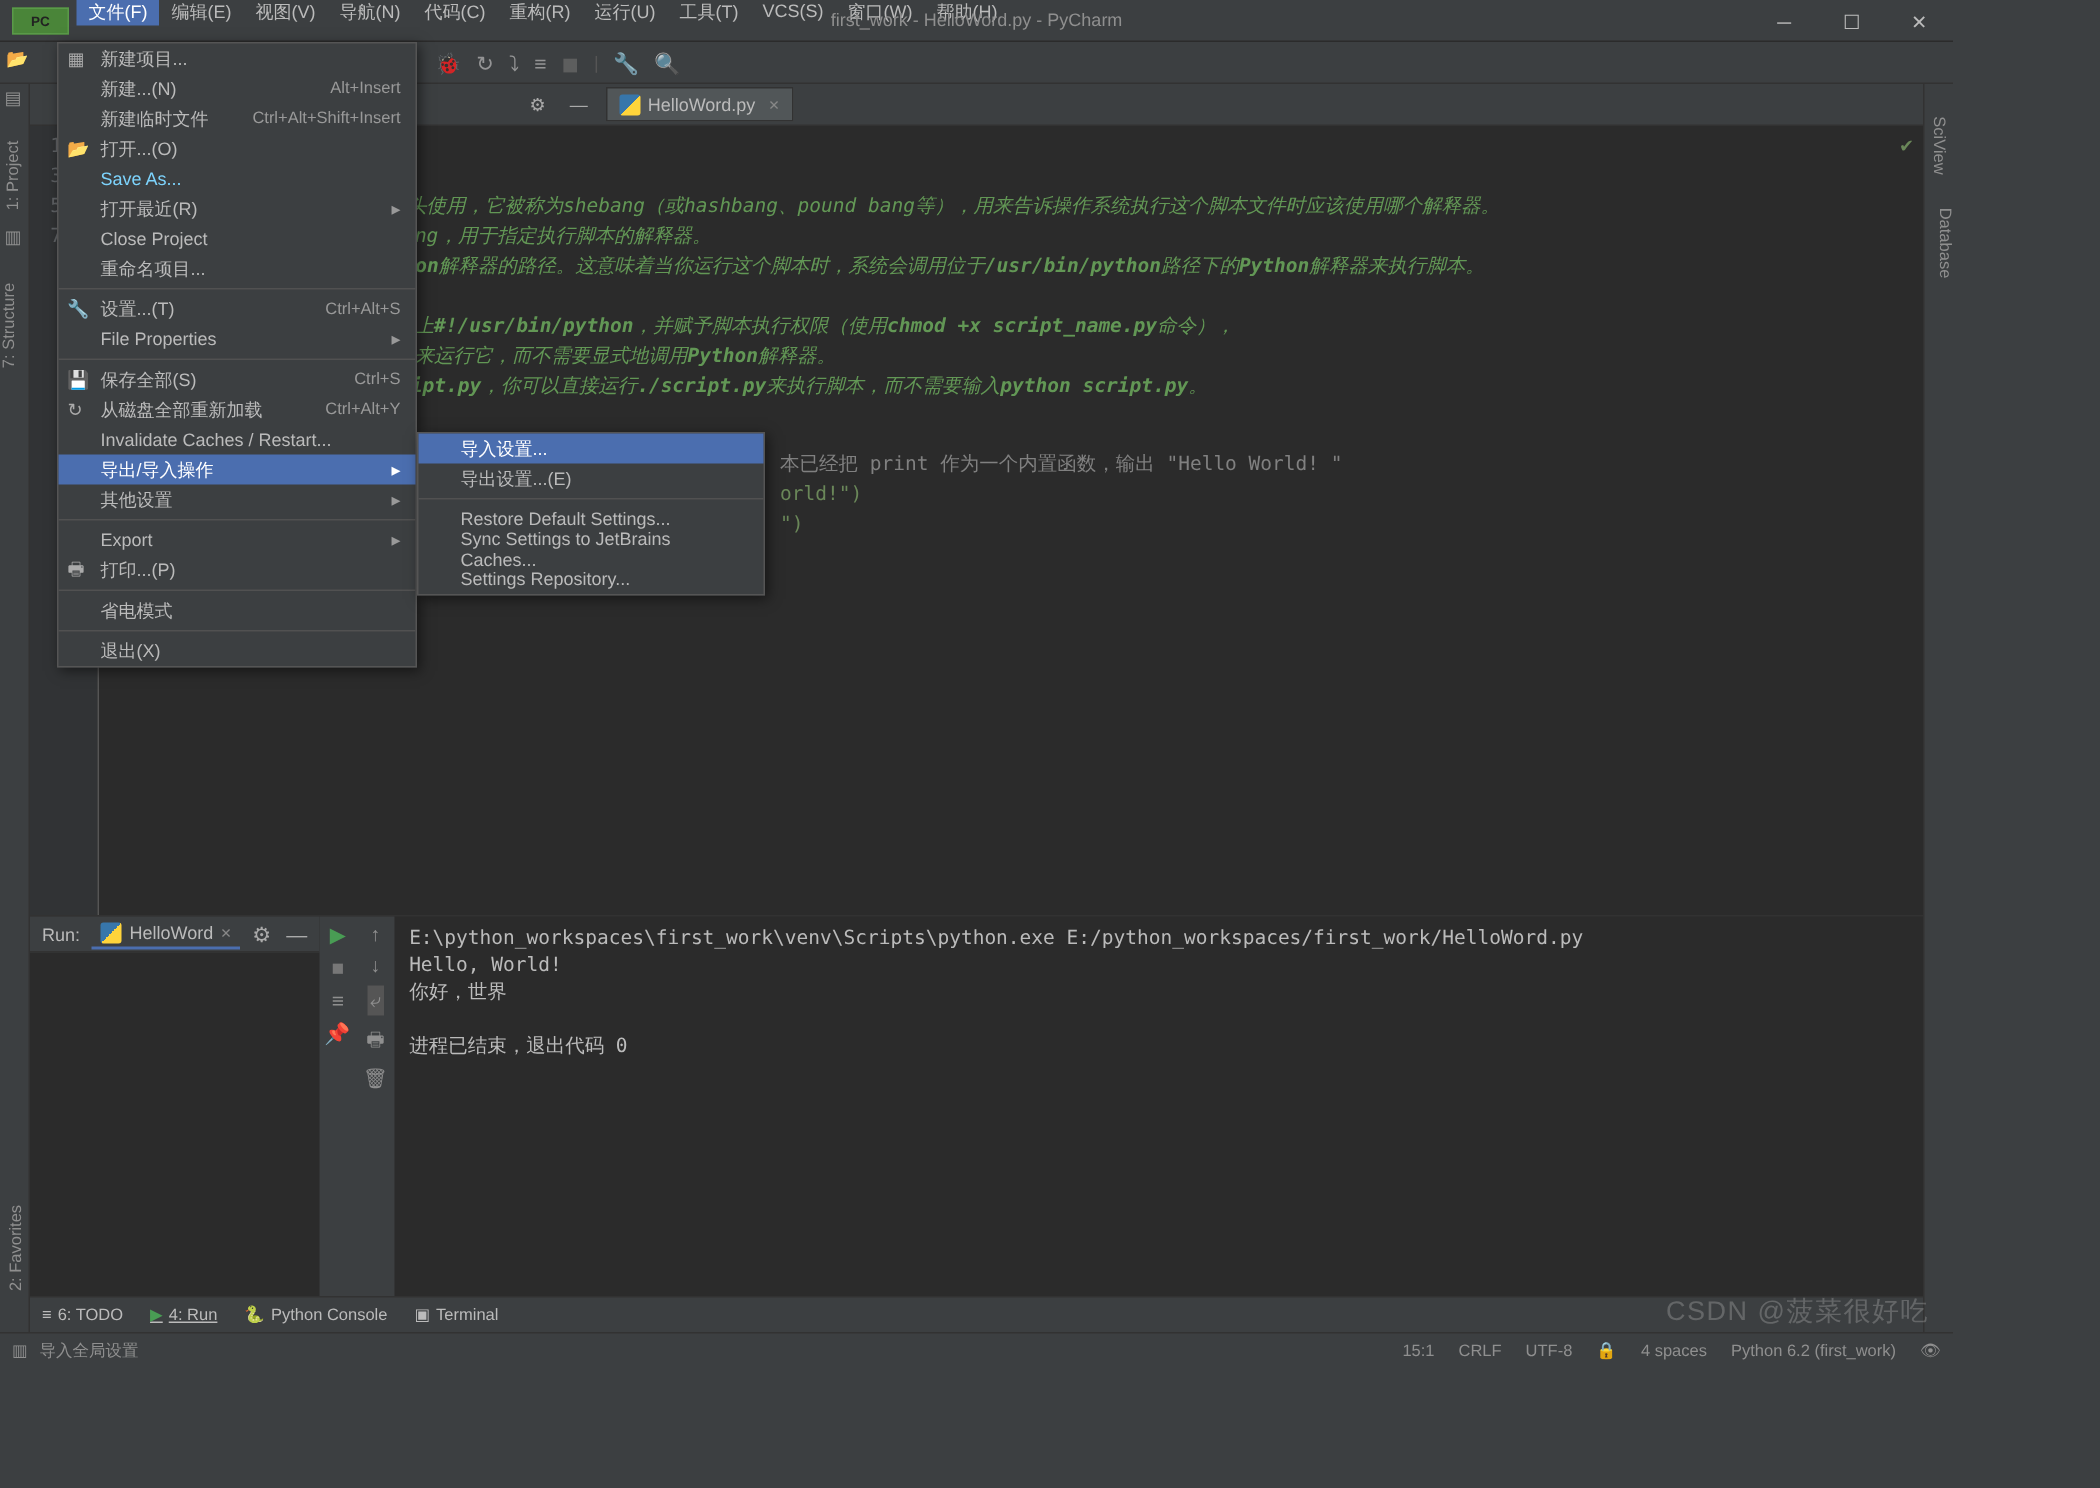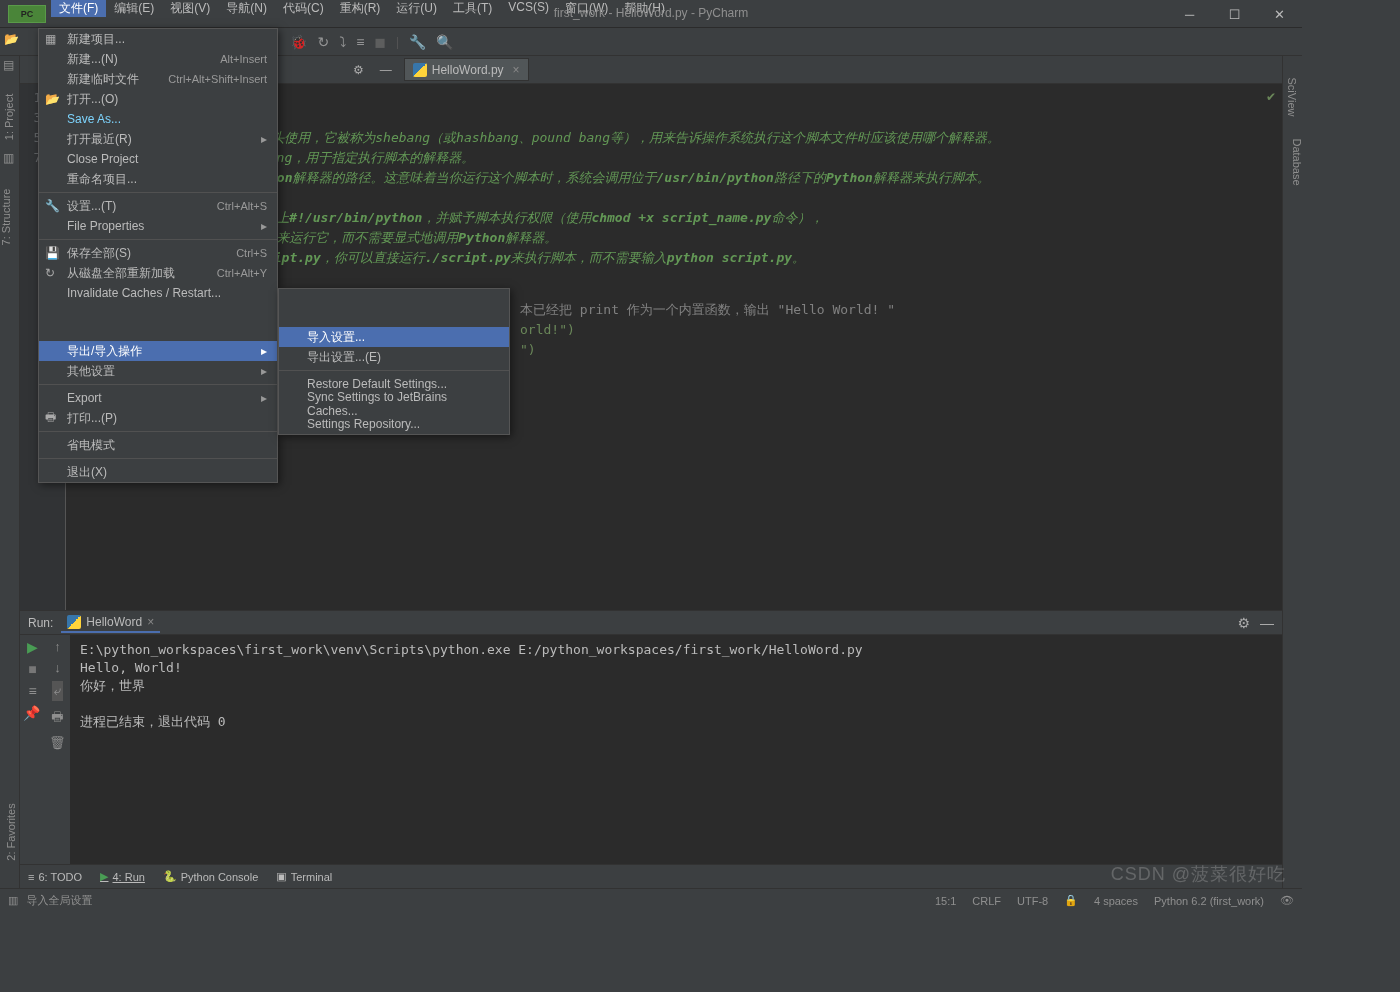--- a/index.html
+++ b/index.html
@@ -32,28 +32,28 @@
 .py-icon { width:14px; height:14px; display:inline-flex; align-items:center; justify-content:center; font-size:9px; background:linear-gradient(135deg,#3776ab 50%,#ffd43b 50%); border-radius:2px; color:#fff;}
 .editor { flex:1; background:#2b2b2b; display:flex; position:relative; overflow:hidden;}
 .gutter { width:45px; background:#313335; text-align:right; padding:4px 8px 4px 4px; color:#606366; font-family:Consolas,monospace; font-size:13px; line-height:20px;}
 .code { flex:1; padding:4px 10px; font-family:Consolas,"Microsoft YaHei",monospace; font-size:13px; line-height:20px; color:#a9b7c6; white-space:pre; border-left:1px solid #555;}
 .c-comment { color:#629755; font-style:italic;}
 .c-str { color:#6a8759;}
 .c-hl { color:#808080;}
 .check { position:absolute; right:6px; top:6px; color:#6a8759; font-size:12px;}
 .dropdown { position:absolute; left:38px; top:28px; width:240px; background:#3c3f41; border:1px solid #555; box-shadow:2px 2px 8px rgba(0,0,0,0.5); z-index:100;}
 .dd-item { height:20px; display:flex; align-items:center; padding:0 10px 0 28px; position:relative; color:#bbb; font-size:12px;}
-.dd-item.highlight { background:#4b6eaf; color:#fff;margin-top:38px;}
+.dd-item.highlight { background:#4b6eaf; color:#fff;}
 .dd-item .shortcut { margin-left:auto; color:#999; font-size:11px;}
 .dd-item .arrow { margin-left:auto; color:#999;}
 .dd-item.highlight .arrow{color:#fff;}
 .dd-sep { height:1px; background:#515151; margin:3px 0;}
 .dd-icon { position:absolute; left:6px; width:16px; color:#aaa; font-size:12px;}
 .submenu { position:absolute; left:278px; top:288px; width:232px; background:#3c3f41; border:1px solid #555; box-shadow:2px 2px 8px rgba(0,0,0,0.5); z-index:101;}
-.run-panel { position:absolute; left:20px; right:20px; bottom:48px; height:254px; background:#2b2b2b; border-top:1px solid #323232; display:flex; flex-direction:column;}
+.run-panel { position:absolute; left:20px; right:20px; bottom:48px; height:254px; background:#2b2b2b; border-top:1px solid #323232; display:flex; flex-direction:row;}
 .run-header { height:24px; background:#3c3f41; border-bottom:1px solid #323232; display:flex; align-items:center; padding:0 8px; gap:8px; font-size:12px;}
 .run-tab { display:flex; align-items:center; gap:5px; padding:2px 6px; border-bottom:2px solid #4b6eaf;}
 .run-body { flex:1; display:flex;}
 .run-left { width:25px; background:#3c3f41; display:flex; flex-direction:column; align-items:center; padding-top:4px; gap:6px; color:#8f8f8f; font-size:14px;}
 .run-left2 { width:25px; background:#3c3f41; display:flex; flex-direction:column; align-items:center; padding-top:4px; gap:6px; color:#8f8f8f; font-size:13px;}
 .run-text { flex:1; padding:6px 10px; font-family:Consolas,"Microsoft YaHei",monospace; font-size:13px; line-height:18px; color:#bbb; white-space:pre;}
 .bottom-toolbar { position:absolute; left:20px; right:20px; bottom:24px; height:24px; background:#3c3f41; border-top:1px solid #323232; display:flex; align-items:center; gap:18px; padding:0 8px; font-size:11px; color:#bbb;}
 .bottom-toolbar .bt-item { display:flex; align-items:center; gap:4px;}
 .bt-item.active { text-decoration:underline;}
 .statusbar { position:absolute; left:0; right:0; bottom:0; height:24px; background:#3c3f41; border-top:1px solid #323232; display:flex; align-items:center; padding:0 8px; font-size:11px; color:#8f8f8f;}

